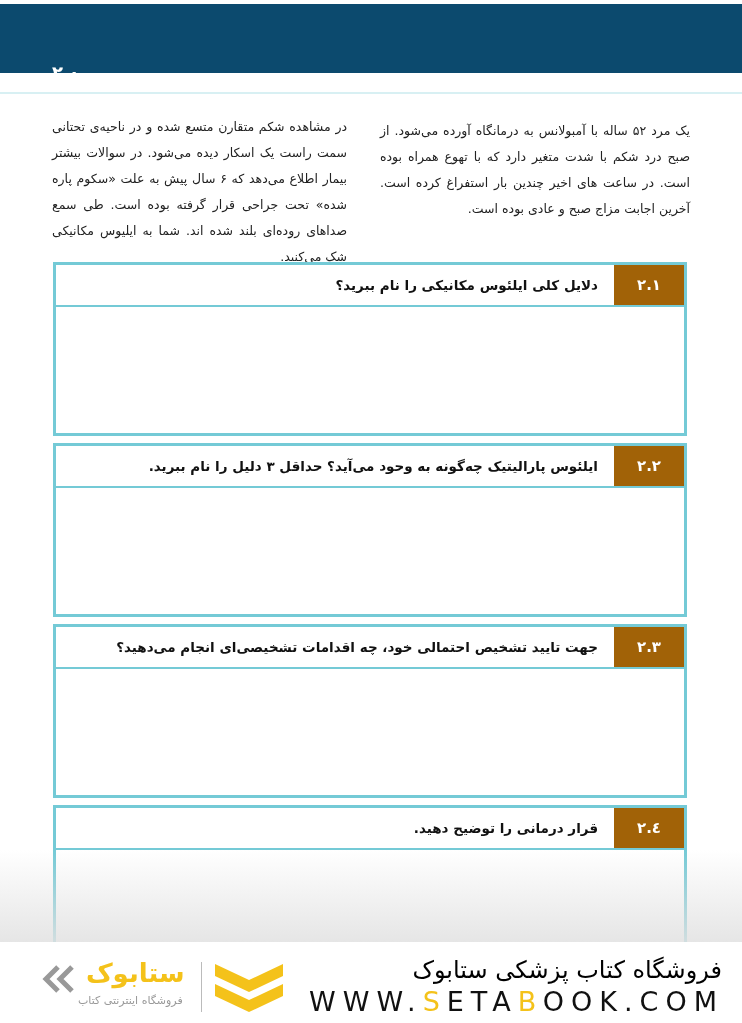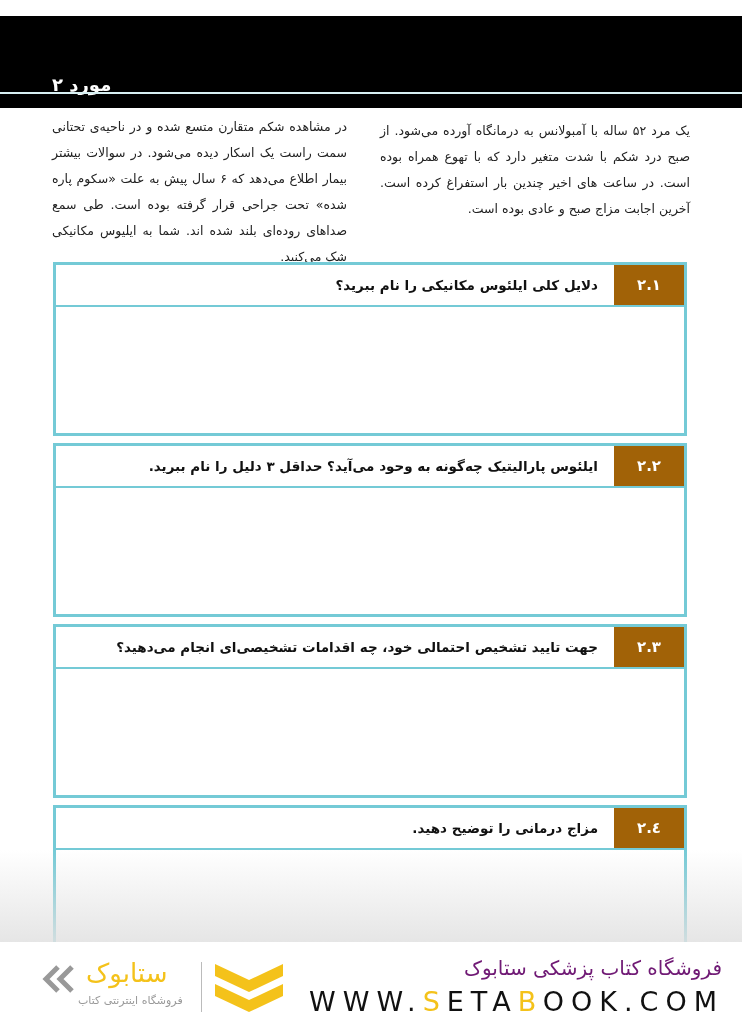--- a/index.html
+++ b/index.html
@@ -2,22 +2,22 @@
 <html><head>
 <meta charset="utf-8">
 <style>
   html, body { margin:0; padding:0; }
   body {
     width:742px; height:1023px; position:relative; overflow:hidden;
     background:#ffffff;
     font-family:"DejaVu Sans", sans-serif;
   }
   .top-banner {
-    position:absolute; left:0; top:16px; width:742px; height:92px;
-    background:#000000;
+    position:absolute; left:0; top:4px; width:742px; height:69px;
+    background:#0c4a6e;
   }
   .banner-strip {
     position:absolute; left:0; top:92px; width:742px; height:2px; background:#d8f0f3;
   }
   .case-label {
     position:absolute; left:52px; top:58px;
     color:#ffffff; font-weight:bold; font-size:18px; direction:rtl;
   }
   .intro-right {
     position:absolute; right:52px; top:118px; width:310px;
@@ -58,32 +58,32 @@
   .fade {
     position:absolute; left:0; top:850px; width:742px; height:92px;
     background:linear-gradient(to bottom, rgba(255,255,255,0) 0%, rgba(225,225,225,0.85) 100%);
     pointer-events:none;
   }
   .footer {
     position:absolute; left:0; top:942px; width:742px; height:81px; background:#fff;
   }
   .store-name {
     position:absolute; right:20px; top:14px; direction:rtl;
-    font-size:20px; color:#701a75;
+    font-size:24px; color:#000000;
   }
   .store-url {
     position:absolute; right:18px; top:44px;
     font-family:"DejaVu Sans", sans-serif; font-size:27px; letter-spacing:7px; color:#111;text-align:center;
   }
   .store-url .hl { color:#f4c21a; }
   .logo {
     position:absolute; left:38px; top:958px; width:250px; height:60px;
   }
   .logo-word {
-    position:absolute; left:0; top:0; font-size:26px; font-weight:normal; color:#f4c21a; direction:rtl;
+    position:absolute; left:0; top:0; font-size:26px; font-weight:bold; color:#f4c21a; direction:rtl;
   }
   .logo-sub {
     position:absolute; left:0; top:36px; font-size:11px; color:#999; direction:rtl;
   }
   .logo-sep {
     position:absolute; left:163px; top:4px; width:1px; height:50px; background:#bbb;
   }
   .logo-chevrons { position:absolute; left:175px; top:2px; }
 </style>
 </head>
@@ -119,21 +119,21 @@
   <div class="qhead">
     <div class="qnum">۲.۳</div>
     <div class="qtext">جهت تایید تشخیص احتمالی خود، چه اقدامات تشخیصی‌ای انجام می‌دهید؟</div>
   </div>
   <div class="qanswer"></div>
 </div>
 
 <div class="qbox" style="top:805px; height:200px;">
   <div class="qhead">
     <div class="qnum">۲.٤</div>
-    <div class="qtext">مزاج درمانی را توضیح دهید.</div>
+    <div class="qtext">قرار درمانی را توضیح دهید.</div>
   </div>
   <div class="qanswer"></div>
 </div>
 
 <div class="fade"></div>
 
 <div class="footer">
   <div class="store-name">فروشگاه کتاب پزشکی ستابوک</div>
   <div class="store-url"><span>WWW.</span><span class="hl">S</span><span>ETA</span><span class="hl">B</span><span>OOK.COM</span></div>
 </div>

